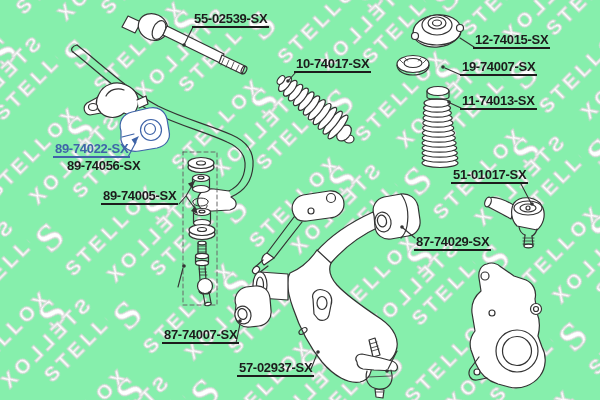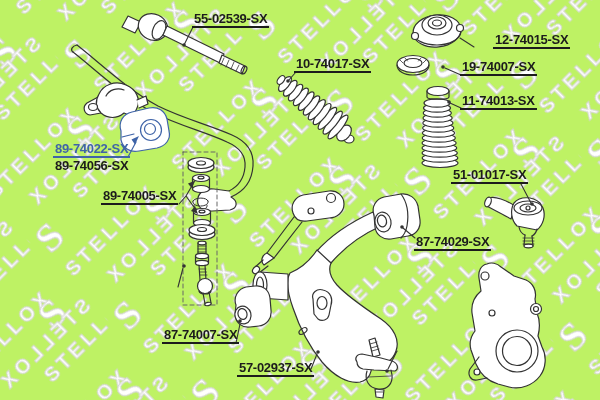--- a/index.html
+++ b/index.html
@@ -1,22 +1,22 @@
 <!DOCTYPE html>
 <html><head>
 <meta charset="utf-8">
 <style>
   html,body{margin:0;padding:0;background:#fff;}
-  #stage{position:relative;width:600px;height:400px;background:#bef264;overflow:hidden;
+  #stage{position:relative;width:600px;height:400px;background:#86efac;overflow:hidden;
          font-family:"Liberation Sans",sans-serif;}
   #drawing{position:absolute;left:0;top:0;}
   .part-label{position:absolute;font:bold 13px/15px "Liberation Sans",sans-serif;
               color:#1c1c1c;letter-spacing:-0.3px;white-space:nowrap;
               padding:0 2px 0 2px;border-bottom:2px solid #1c1c1c;}
-  .part-label.no-underline{border-bottom:none;}
+  .part-label.no-underline{border-bottom:none;margin-left:12px;}
   .part-label.highlight{color:#3f64a8;border-bottom-color:#3f64a8;cursor:pointer;}
   .wmtext{font:bold 20px "Liberation Sans",sans-serif;fill:#ffffff;stroke:#d5d5d5;
           stroke-width:1;letter-spacing:4px;}
   .wmlogo{font:bold 40px "Liberation Serif",serif;fill:#ffffff;stroke:#d5d5d5;stroke-width:1.1;}
 </style>
 </head>
 <body>
 
 <div id="stage">
 
@@ -249,21 +249,21 @@
 
     <g stroke="#3f64a8" stroke-width="1.2">
       <path d="M128,157 L136,142"></path>
       <path d="M139,136 L131.5,139.5 L135,144.5 Z" fill="#3f64a8" stroke="none"></path>
     </g>
   </g>
 </svg>
 
 <div class="part-label" style="left:192px;top:11px">55-02539-SX</div>
 <div class="part-label" style="left:294px;top:56px">10-74017-SX</div>
-<div class="part-label" style="left:493px;top:32px">12-74015-SX</div>
+<div class="part-label" style="left:473px;top:32px">12-74015-SX</div>
 <div class="part-label" style="left:460px;top:59px">19-74007-SX</div>
 <div class="part-label" style="left:460px;top:93px">11-74013-SX</div>
 <div class="part-label" style="left:451px;top:167px">51-01017-SX</div>
 <div class="part-label highlight" style="left:53px;top:141px">89-74022-SX</div>
 <div class="part-label no-underline" style="left:53px;top:158px">89-74056-SX</div>
 <div class="part-label" style="left:101px;top:188px">89-74005-SX</div>
 <div class="part-label" style="left:162px;top:327px">87-74007-SX</div>
 <div class="part-label" style="left:414px;top:234px">87-74029-SX</div>
 <div class="part-label" style="left:237px;top:360px">57-02937-SX</div>
 

